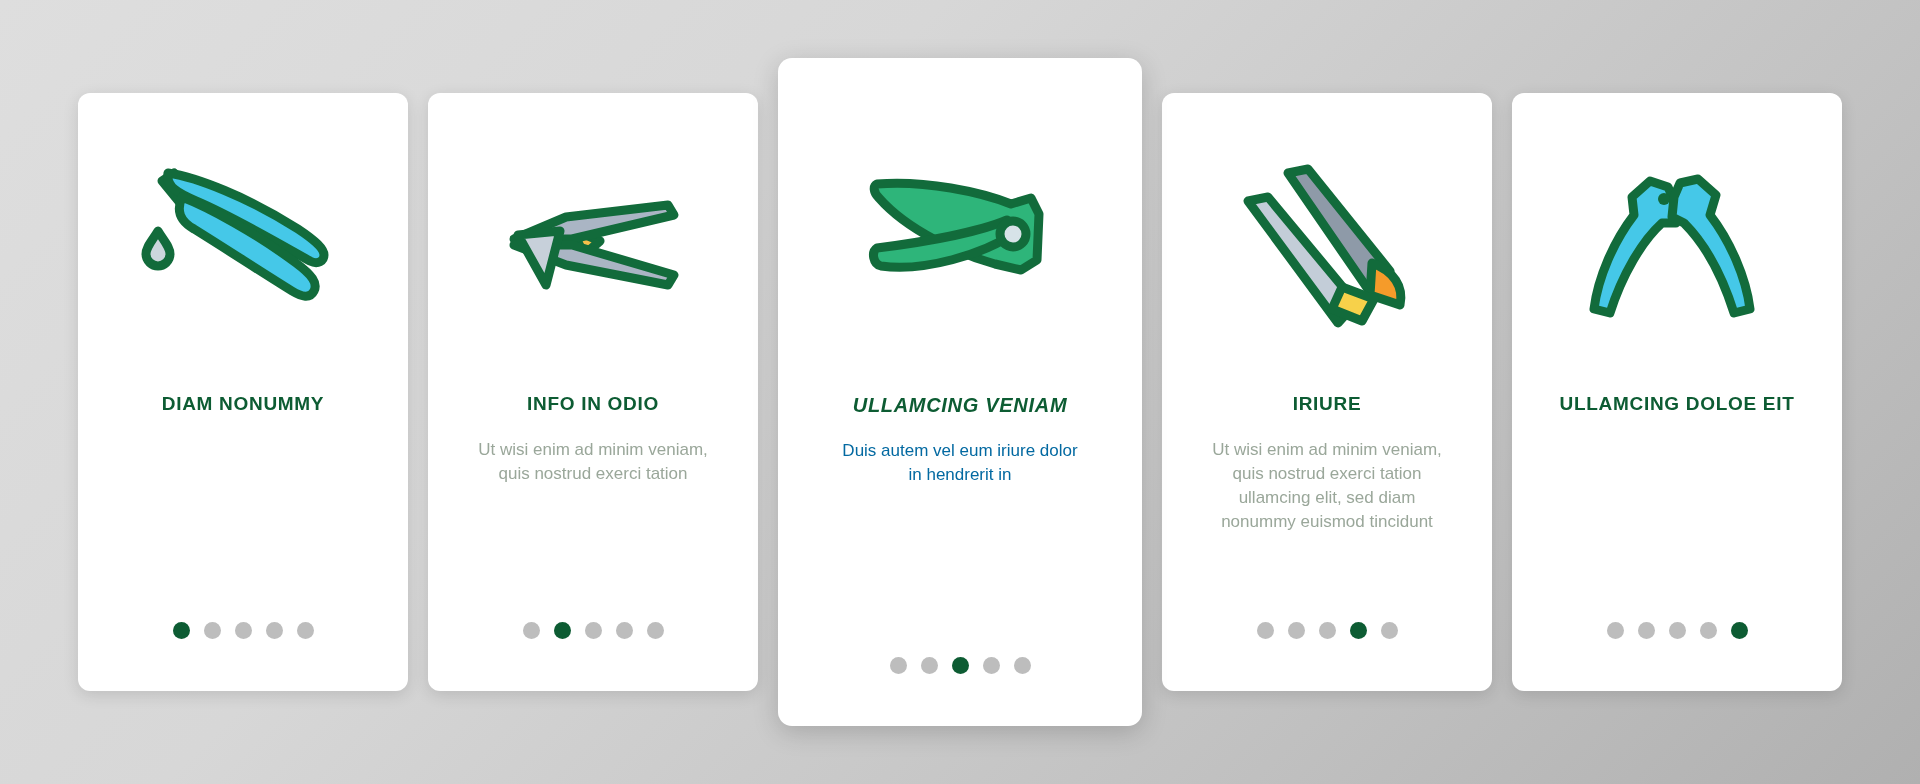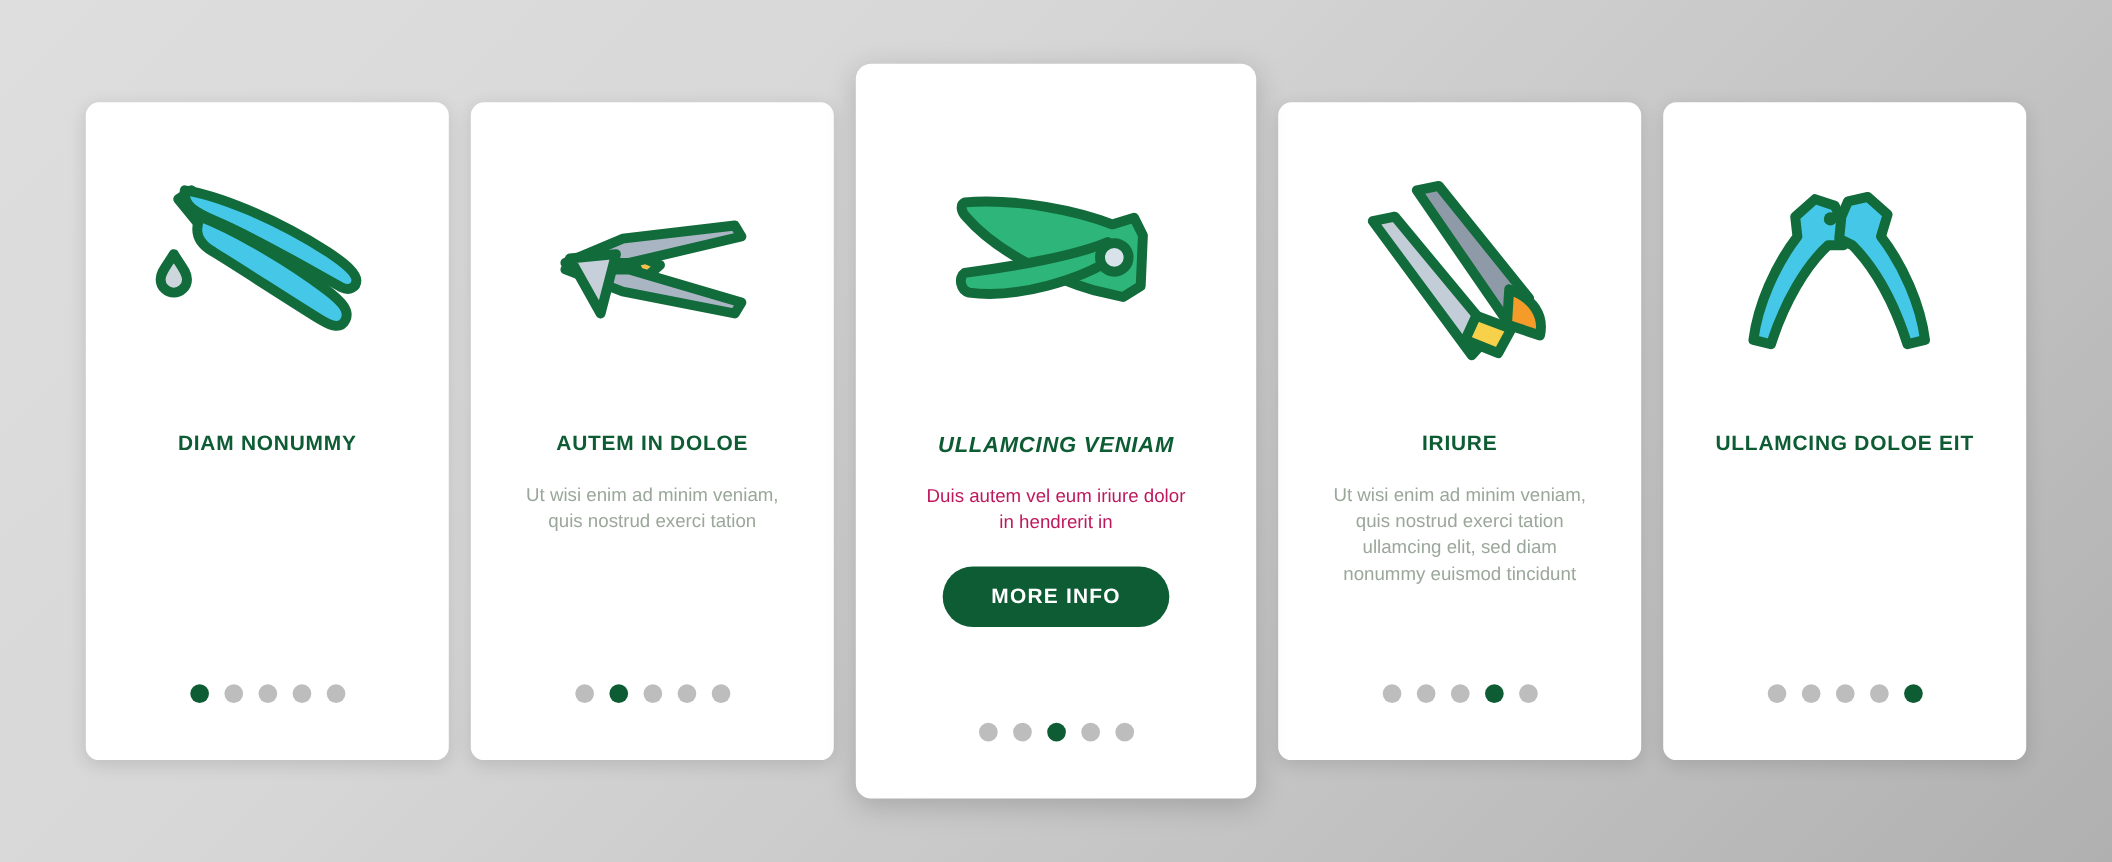--- a/index.html
+++ b/index.html
@@ -93,21 +93,21 @@
     margin-top: 22px;
     font-size: 17px;
     line-height: 1.42;
     color: #9aa79a;
     text-align: center;
     padding: 0 26px;
     max-width: 300px;
   }
 
   .card.featured .card-body {
-    color: #be185d;
+    color: #0369a1;
     padding: 0 30px;
   }
 
   .cta-wrap {
     margin-top: 28px;
     display: flex;
     justify-content: center;
     width: 100%;
   }
 
@@ -183,21 +183,21 @@
       <div class="icon-area">
         <svg viewBox="0 0 210 180">
           <g fill="none" stroke="#126b3b" stroke-width="9" stroke-linecap="round" stroke-linejoin="round">
             <path d="M84 76 L112 88 L96 102 Z" fill="#f7c04a"></path>
             <path d="M26 86 L78 64 L180 52 L186 62 L84 86 Z" fill="#aab5c4"></path>
             <path d="M26 92 L78 112 L180 132 L186 122 L84 92 Z" fill="#aab5c4"></path>
             <path d="M30 82 L72 78 L58 132 Z" fill="#c7d0da"></path>
           </g>
         </svg>
       </div>
-      <div class="card-title">AUTEM IN DOLOE</div>
+      <div class="card-title">INFO IN ODIO</div>
       <div class="card-body">Ut wisi enim ad minim veniam, quis nostrud exerci tation</div>
       <div class="spacer"></div>
       <div class="dots">
         <span class="dot"></span>
         <span class="dot active"></span>
         <span class="dot"></span>
         <span class="dot"></span>
         <span class="dot"></span>
       </div>
     </div>
@@ -207,23 +207,20 @@
         <svg viewBox="0 0 210 180">
           <g fill="none" stroke="#126b3b" stroke-width="9" stroke-linecap="round" stroke-linejoin="round">
             <path d="M22 48 C70 44 126 56 156 68 L176 62 L184 78 L182 124 L166 134 L140 128 C104 118 52 94 24 62 C18 56 18 50 22 48 Z" fill="#2eb57a"></path>
             <path d="M22 112 C70 106 124 96 152 84 L158 98 C128 118 70 136 26 130 C18 128 16 116 22 112 Z" fill="#2eb57a"></path>
             <circle cx="158" cy="98" r="13" fill="#d7e3e8"></circle>
           </g>
         </svg>
       </div>
       <div class="card-title">ULLAMCING VENIAM</div>
       <div class="card-body">Duis autem vel eum iriure dolor in hendrerit in</div>
-      <div class="cta-wrap">
-        <button class="cta-button">MORE INFO</button>
-      </div>
       <div class="spacer"></div>
       <div class="dots">
         <span class="dot"></span>
         <span class="dot"></span>
         <span class="dot active"></span>
         <span class="dot"></span>
         <span class="dot"></span>
       </div>
     </div>
 

